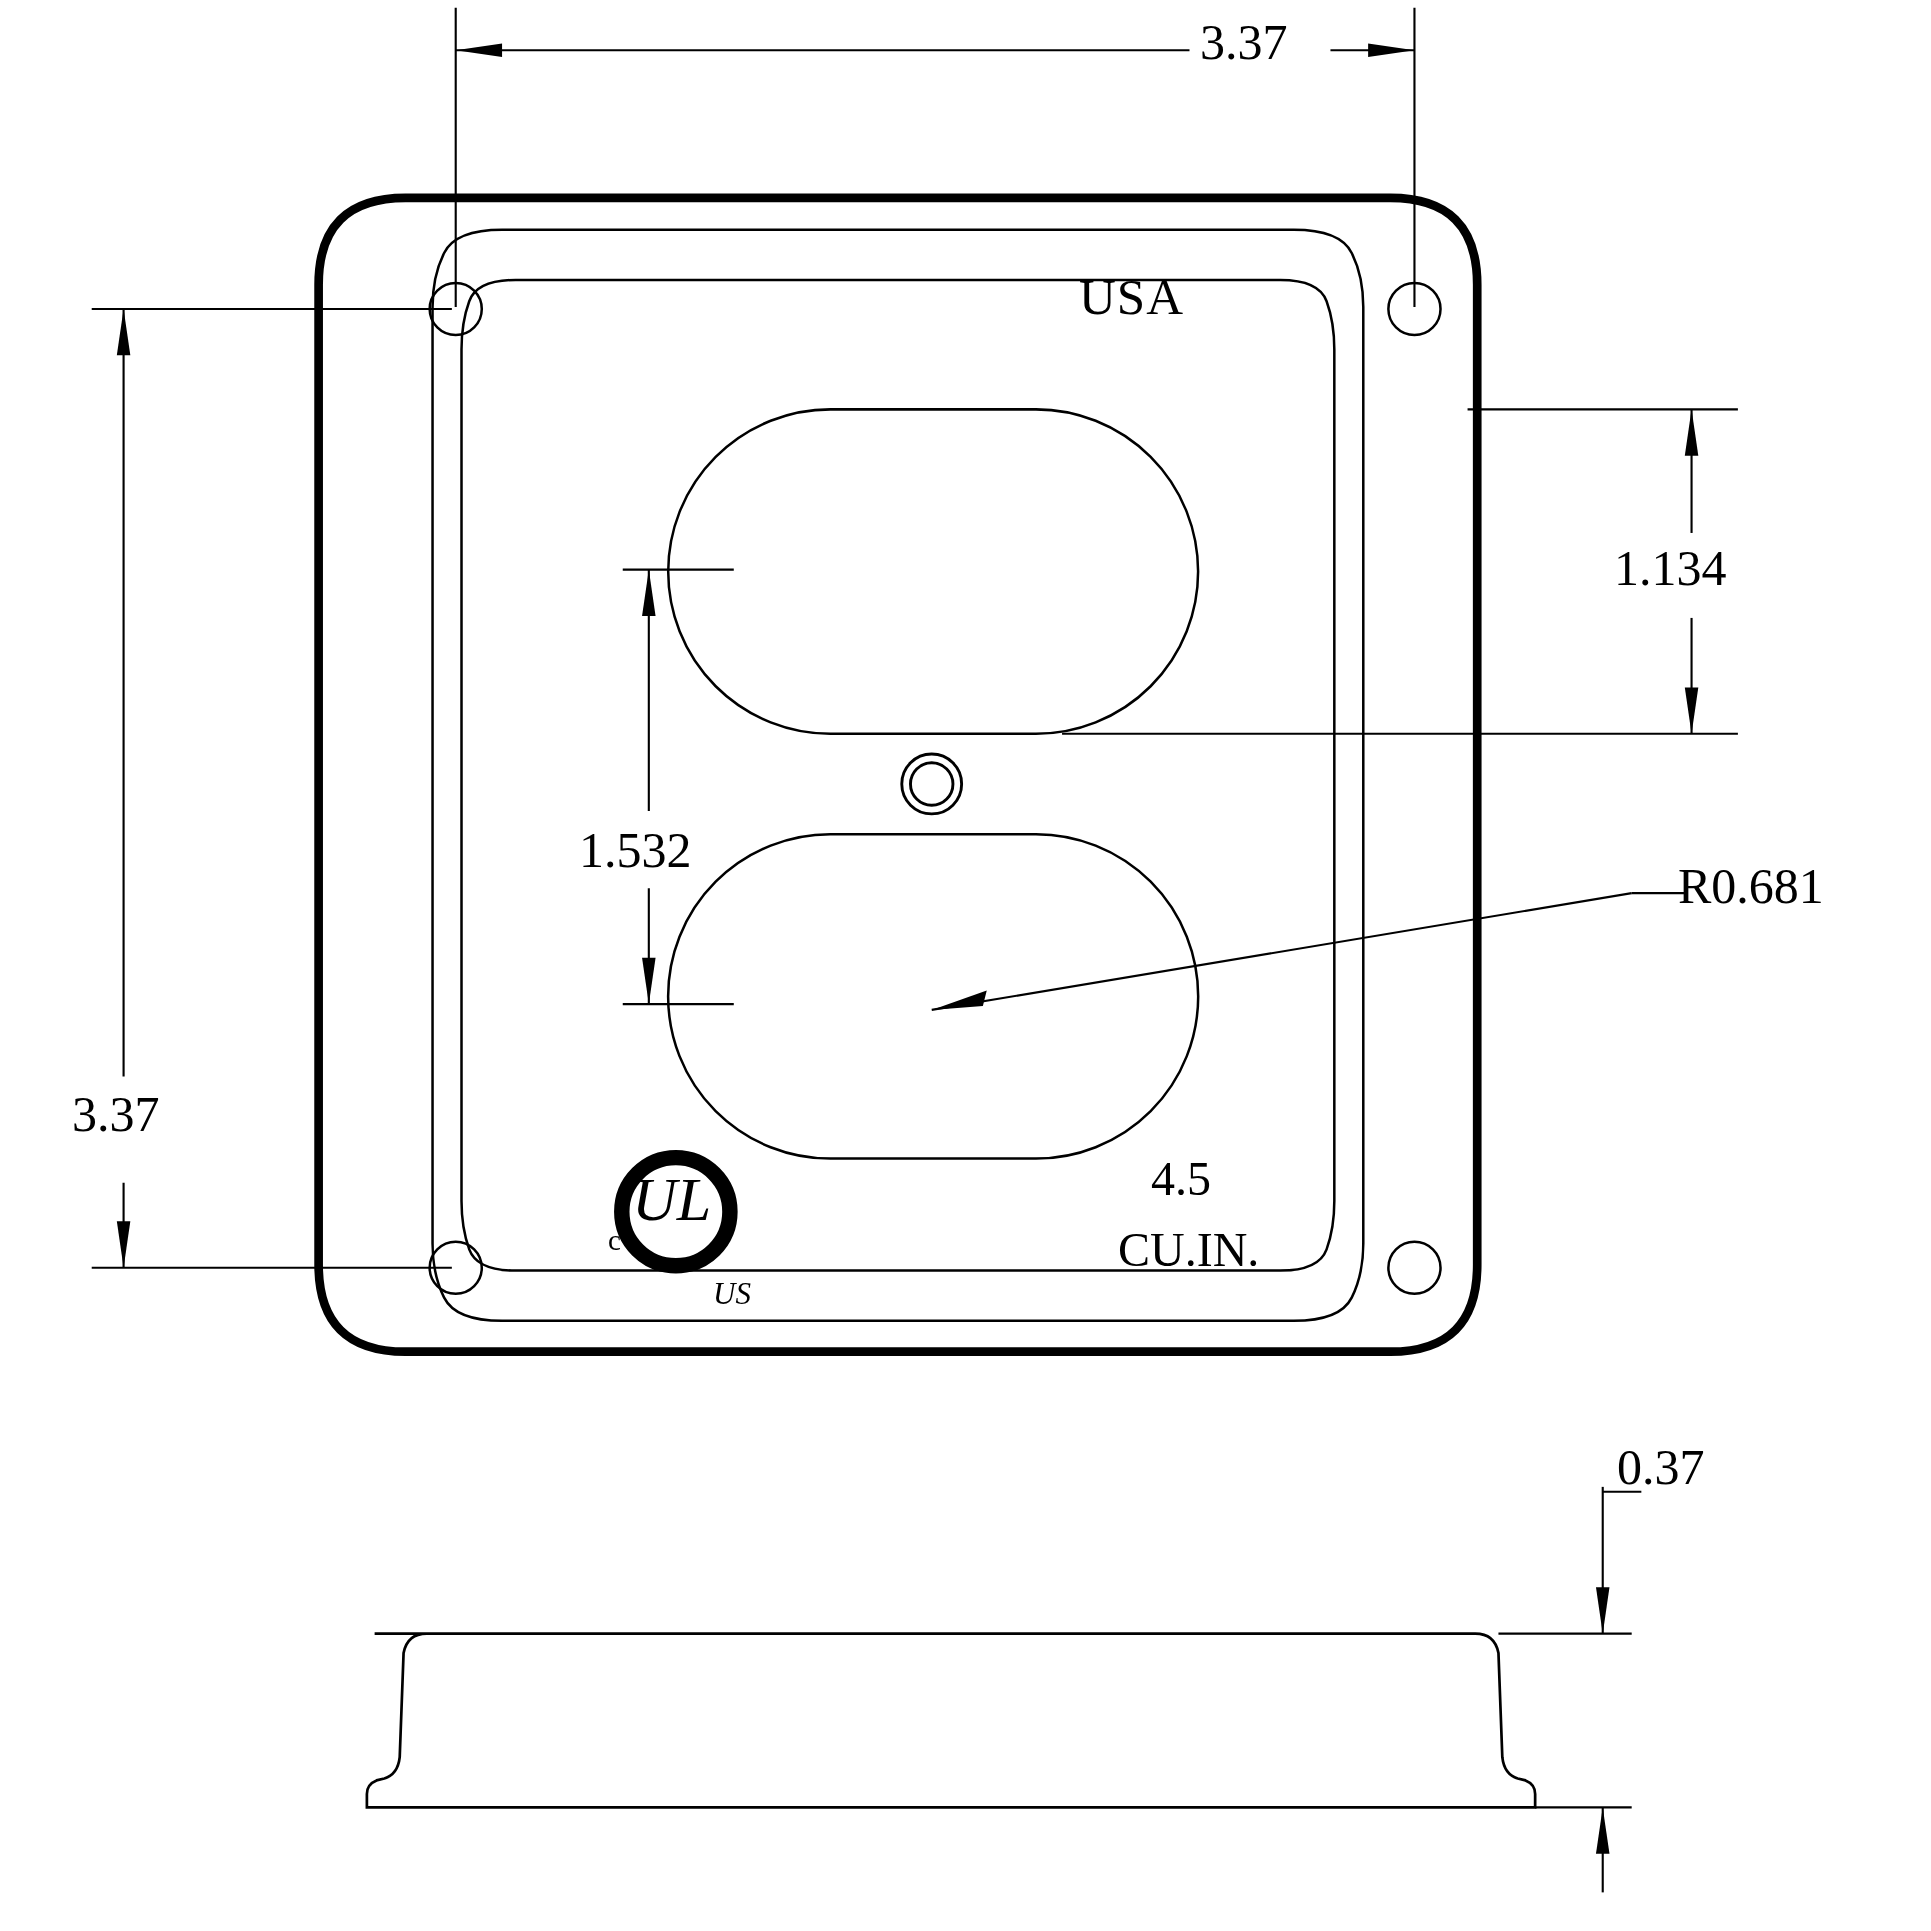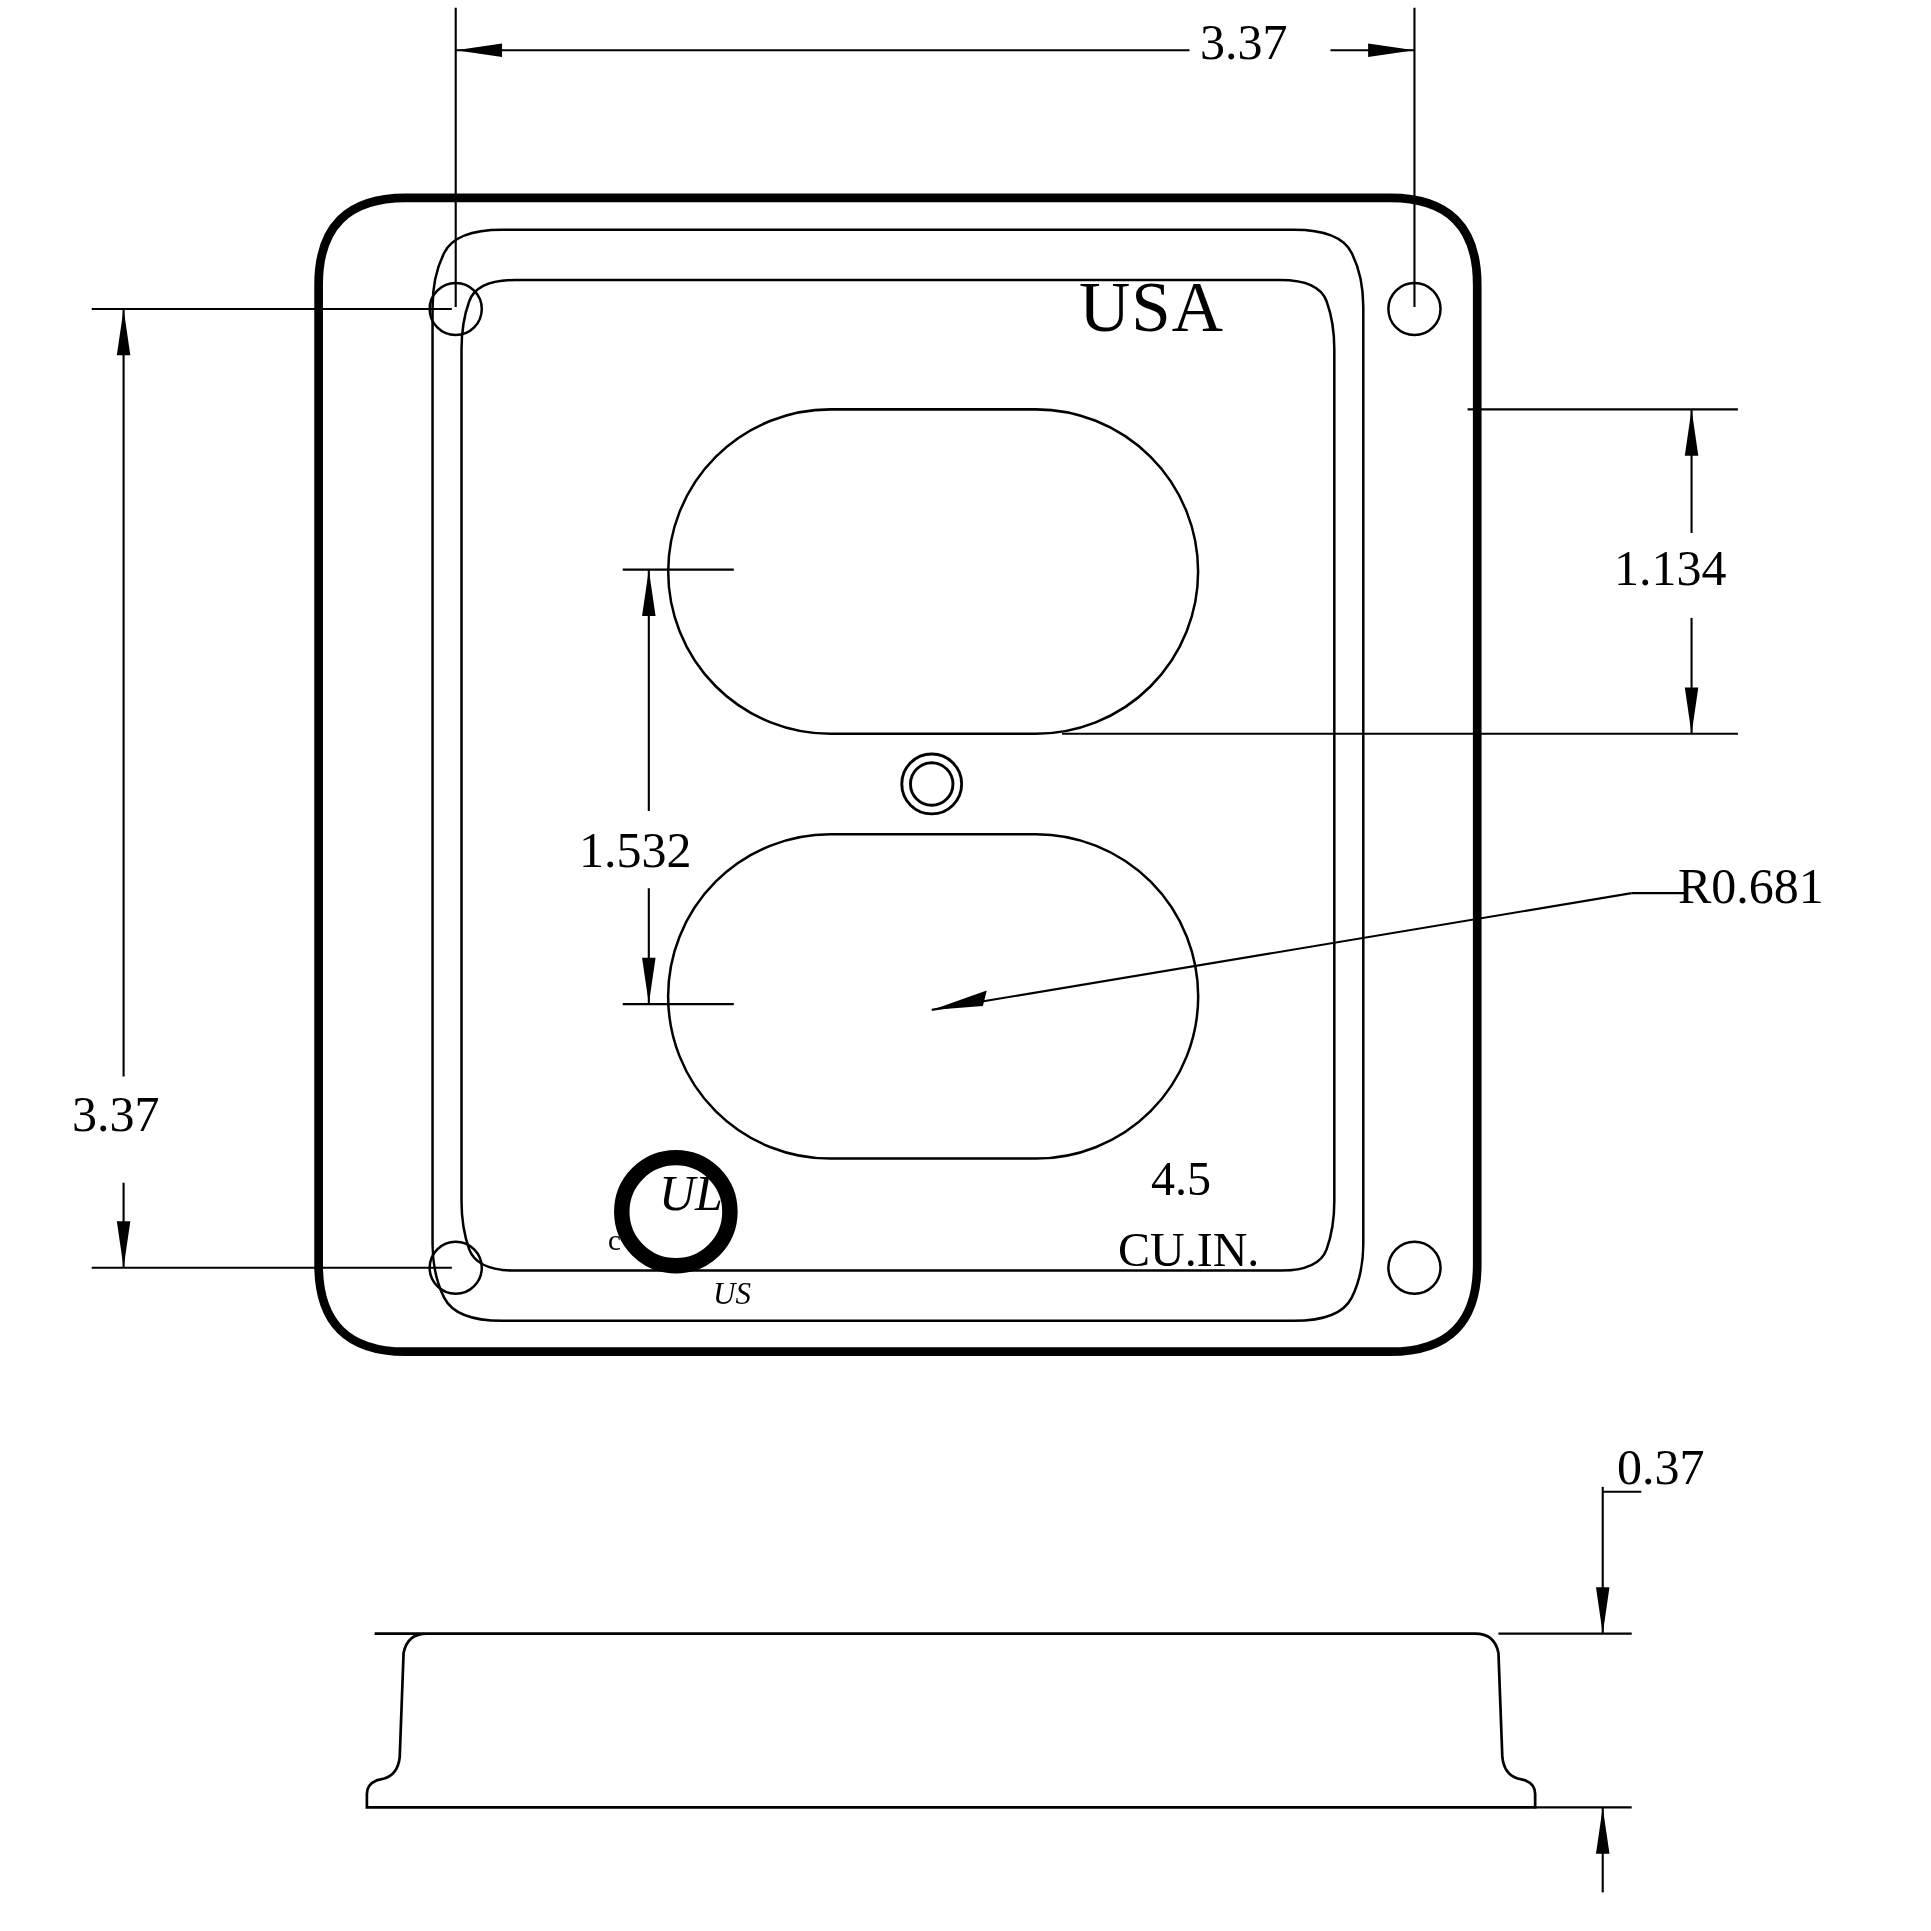--- a/index.html
+++ b/index.html
@@ -4,29 +4,29 @@
 <style>
   html,body{margin:0;padding:0;background:#ffffff;}
   body{width:1931px;height:1931px;position:relative;overflow:hidden;
        font-family:"Liberation Serif", serif;color:#000;}
   #sheet{position:absolute;left:0;top:0;width:1931px;height:1931px;}
   svg{position:absolute;left:0;top:0;width:1931px;height:1931px;}
   .dimtxt{position:absolute;font-family:"Liberation Serif", serif;
           font-size:50px;color:#000;white-space:nowrap;line-height:1;}
   .marktxt{position:absolute;font-family:"Liberation Serif", serif;
            color:#000;white-space:nowrap;line-height:1;}
-  #usa-text{font-size:71px;left:1079px;top:272px;letter-spacing:1px;}
+  #usa-text{font-size:51px;left:1079px;top:272px;letter-spacing:1px;}
   #vol-num{font-size:48px;left:1151px;top:1155px;}
   #vol-unit{font-size:48px;left:1118px;top:1209px;margin-top:17px;}
   #ul-c{position:absolute;left:608px;top:1224px;font-size:29px;
         font-family:"Liberation Serif", serif;}
   #ul-us{position:absolute;left:713px;top:1276px;font-size:31px;
          font-family:"Liberation Serif", serif;font-style:italic;}
-  #ul-letters{position:absolute;left:632px;top:1164px;font-size:50px;
-        font-family:"Liberation Serif", serif;font-style:italic;font-weight:400;margin-left:27px;}
+  #ul-letters{position:absolute;left:632px;top:1164px;font-size:62px;
+        font-family:"Liberation Serif", serif;font-style:italic;font-weight:400;}
   #d-top{left:1200px;top:17.4px;}
   #d-left{left:72px;top:1089px;}
   #d-1134{left:1614px;top:543px;}
   #d-1532{left:579px;top:819px;margin-top:6px;}
   #d-r681{left:1678px;top:861px;}
   #d-057{left:1617px;top:1442px;}
 </style>
 </head>
 <body>
 

